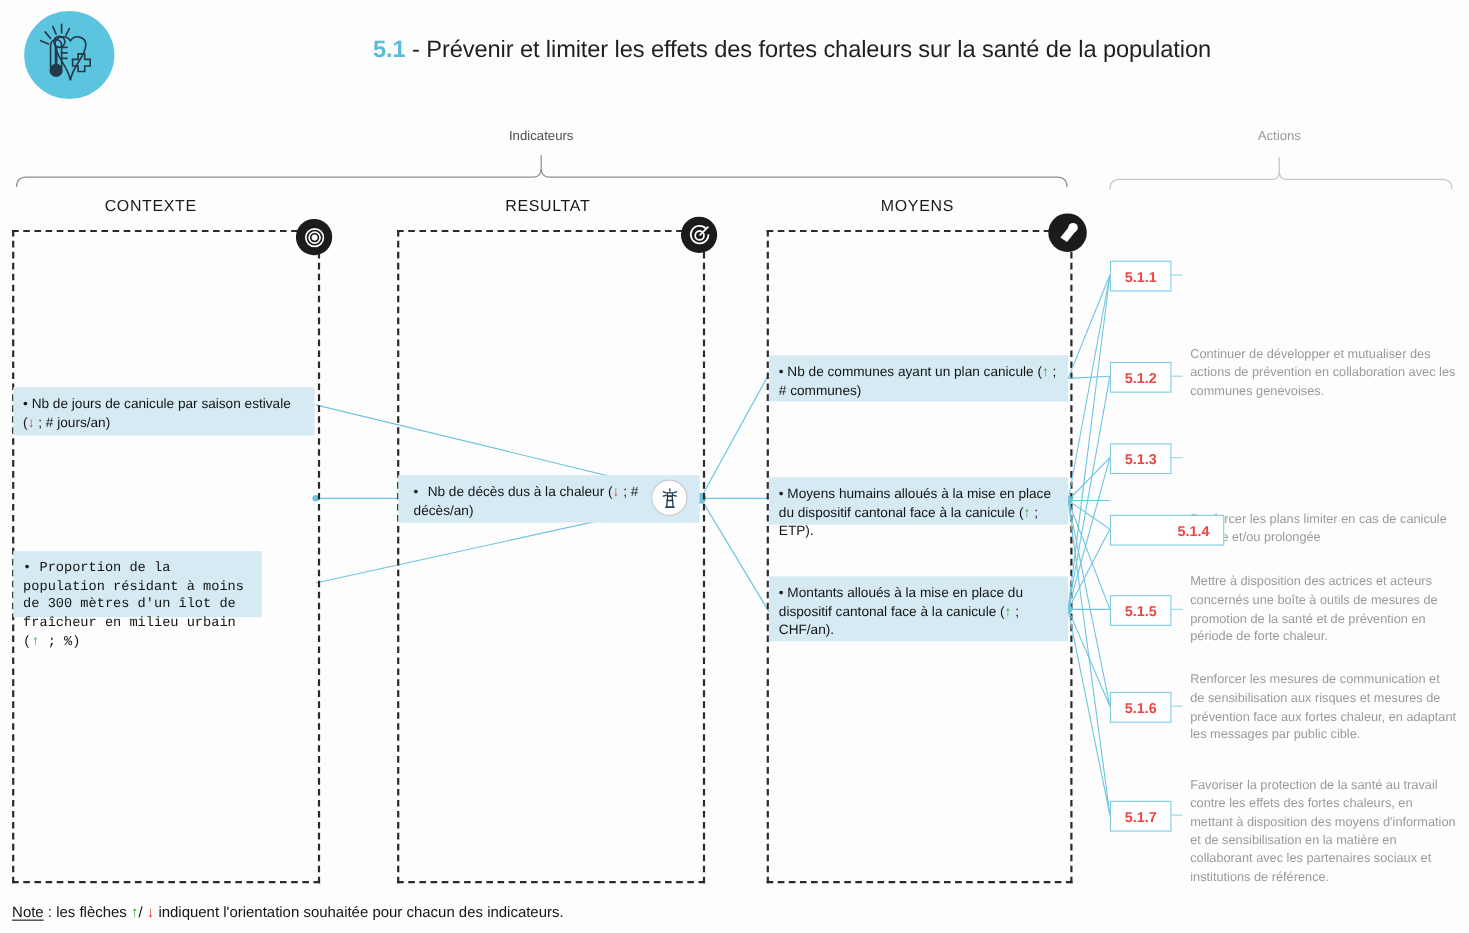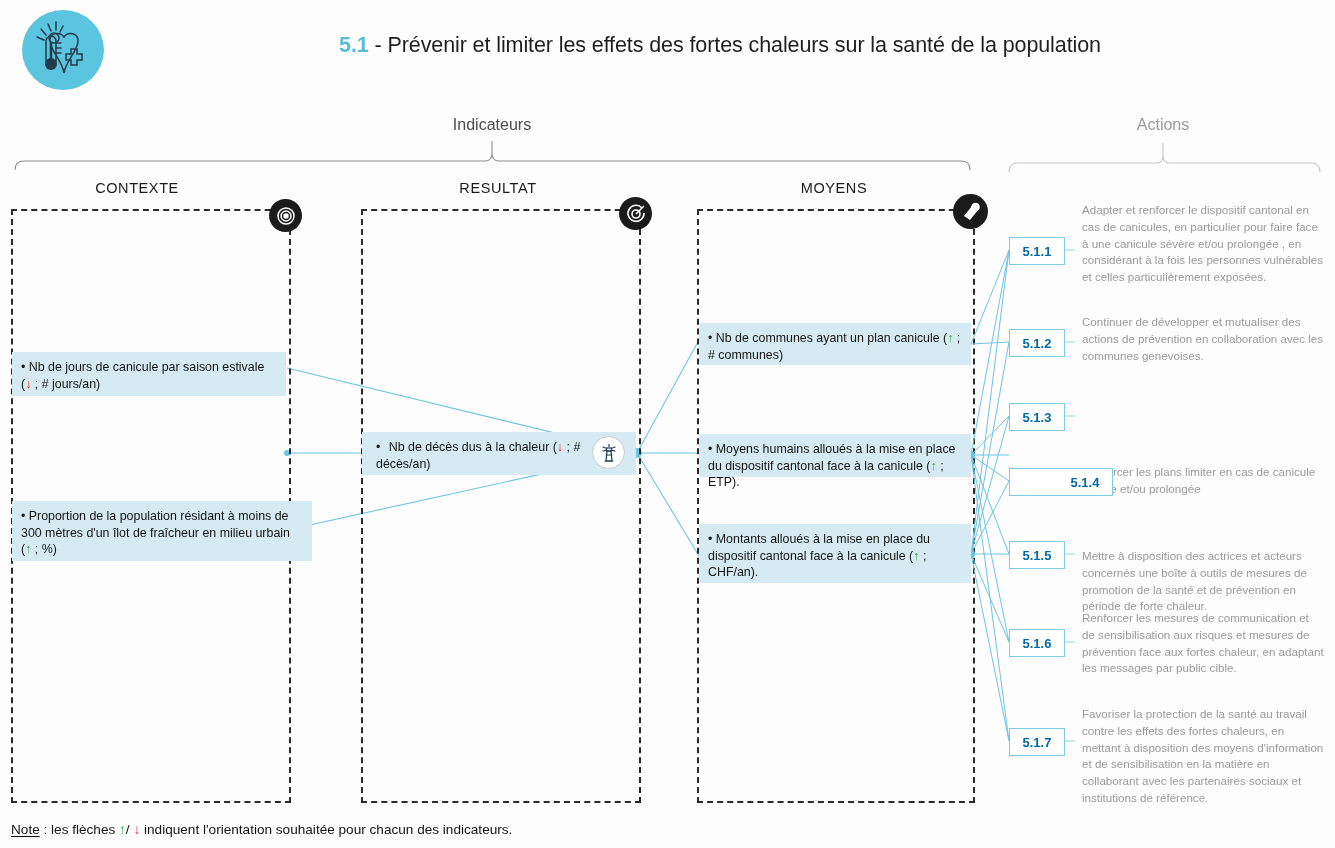--- a/index.html
+++ b/index.html
@@ -28,21 +28,21 @@
     position:absolute;left:260px;top:33px;width:900px;
     text-align:center;
     font-size:21.5px;letter-spacing:-0.1px;
     color:#1f1f1f;
     z-index:4;
   }
   .page-title .num{color:#59bcd9;font-weight:bold;margin-left:20px;}
 
   
   .group-caption{
-    position:absolute;font-size:16px;color:#4c4c4c;text-align:center;
+    position:absolute;font-size:12px;color:#4c4c4c;text-align:center;
     z-index:4;
   }
   .group-caption.indicateurs{left:392px;top:116px;width:200px;}
   .group-caption.actions{left:1063px;top:116px;width:200px;color:#9b9b9b;}
 
   
   .col-header{
     position:absolute;top:180px;font-size:14.5px;letter-spacing:.6px;
     color:#1a1a1a;text-align:center;z-index:4;
   }
@@ -73,21 +73,21 @@
     position:absolute;background:#d5eaf2;z-index:4;
     font-size:12.4px;line-height:1.35;color:#141414;
     padding:7px 9px 8px 9px;box-sizing:border-box;
   }
   .ind-card .up{color:#3aa83a;font-weight:bold;}
   .ind-card .down{color:#e02b20;font-weight:bold;}
 
   
   .ind-card.c1{left:12px;top:352px;width:274px;height:44px;}
   .ind-card.c2{left:12px;top:434px;width:274px;height:44px;}
-  .ind-card.c3{left:12px;top:501px;width:300px;height:60px;}
+  .ind-card.c3{left:12px;top:501px;width:226px;height:60px;font-family:Liberation Mono, monospace;}
 
   
   .ind-card.r1{left:362px;top:432px;width:274px;height:43px;padding-left:14px;}
   .ind-card.r1 .bullet{margin-right:5px;}
 
   
   .ind-card.m1{left:699px;top:323px;width:272px;height:42px;}
   .ind-card.m2{left:699px;top:434px;width:272px;height:43px;}
   .ind-card.m3{left:699px;top:524px;width:272px;height:59px;}
 
@@ -95,21 +95,21 @@
   .res-icon{
     position:absolute;left:592px;top:436px;width:31px;height:31px;border-radius:50%;
     background:#ffffff;border:1px solid #c9c9c9;z-index:7;
     display:flex;align-items:center;justify-content:center;
   }
 
   
   .act-chip{
     position:absolute;width:54px;height:26px;
     border:1.4px solid #7ecbe3;background:#ffffff;
-    color:#0369a1;font-weight:bold;font-size:13px;
+    color:#ef4444;font-weight:bold;font-size:13px;
     display:flex;align-items:center;justify-content:center;
     z-index:5;
   }
   .act-text{
     position:absolute;left:1082px;width:242px;
     font-size:11.6px;line-height:1.45;color:#9a9a9a;
     z-index:4;
   }
 
   
@@ -293,32 +293,31 @@
     <span>•</span><span> Moyens humains alloués à la mise en place du dispositif cantonal face à la canicule (</span><span class="up">↑</span><span> ; ETP).</span>
   </div>
   <div class="ind-card m1">
     <span>•</span><span> Nb de communes ayant un plan canicule (</span><span class="up">↑</span><span> ; # communes)</span>
   </div>
   <div class="ind-card m3">
     <span>•</span><span> Montants alloués à la mise en place du dispositif cantonal face à la canicule (</span><span class="up">↑</span><span> ; CHF/an).</span>
   </div>
 
   <div class="act-chip" style="left:1009px;top:237px;">5.1.1</div>
-  <div class="act-text" style="top:202px;">Adapter et renforcer le dispositif cantonal en cas de canicules, en particulier pour faire face à une canicule sévère et/ou prolongée , en considérant à la fois les personnes vulnérables et celles particulièrement exposées.</div>
 
   <div class="act-chip" style="left:1009px;top:329px;">5.1.2</div>
   <div class="act-text" style="top:314px;">Continuer de développer et mutualiser des actions de prévention en collaboration avec les communes genevoises.</div>
 
   <div class="act-chip" style="left:1009px;top:403px;">5.1.3</div>
 
   <div class="act-chip" style="left:1009px;top:468px;padding-left:48px;">5.1.4</div>
   <div class="act-text" style="top:464px;">Renforcer les plans limiter en cas de canicule sévère et/ou prolongée</div>
 
   <div class="act-chip" style="left:1009px;top:541px;">5.1.5</div>
-  <div class="act-text" style="top:521px;margin-top:27px;">Mettre à disposition des actrices et acteurs concernés une boîte à outils de mesures de promotion de la santé et de prévention en période de forte chaleur.</div>
+  <div class="act-text" style="top:521px;">Mettre à disposition des actrices et acteurs concernés une boîte à outils de mesures de promotion de la santé et de prévention en période de forte chaleur.</div>
 
   <div class="act-chip" style="left:1009px;top:629px;text-align:right;">5.1.6</div>
   <div class="act-text" style="top:610px;">Renforcer les mesures de communication et de sensibilisation aux risques et mesures de prévention face aux fortes chaleur, en adaptant les messages par public cible.</div>
 
   <div class="act-chip" style="left:1009px;top:728px;">5.1.7</div>
   <div class="act-text" style="top:706px;">Favoriser la protection de la santé au travail contre les effets des fortes chaleurs, en mettant à disposition des moyens d'information et de sensibilisation en la matière en collaborant avec les partenaires sociaux et institutions de référence.</div>
 
   <div class="note">
     <u>Note</u><span> : les flèches </span><span class="up">↑</span><span>/</span> <span class="down">↓</span><span> indiquent l'orientation souhaitée pour chacun des indicateurs.</span>
   </div>

